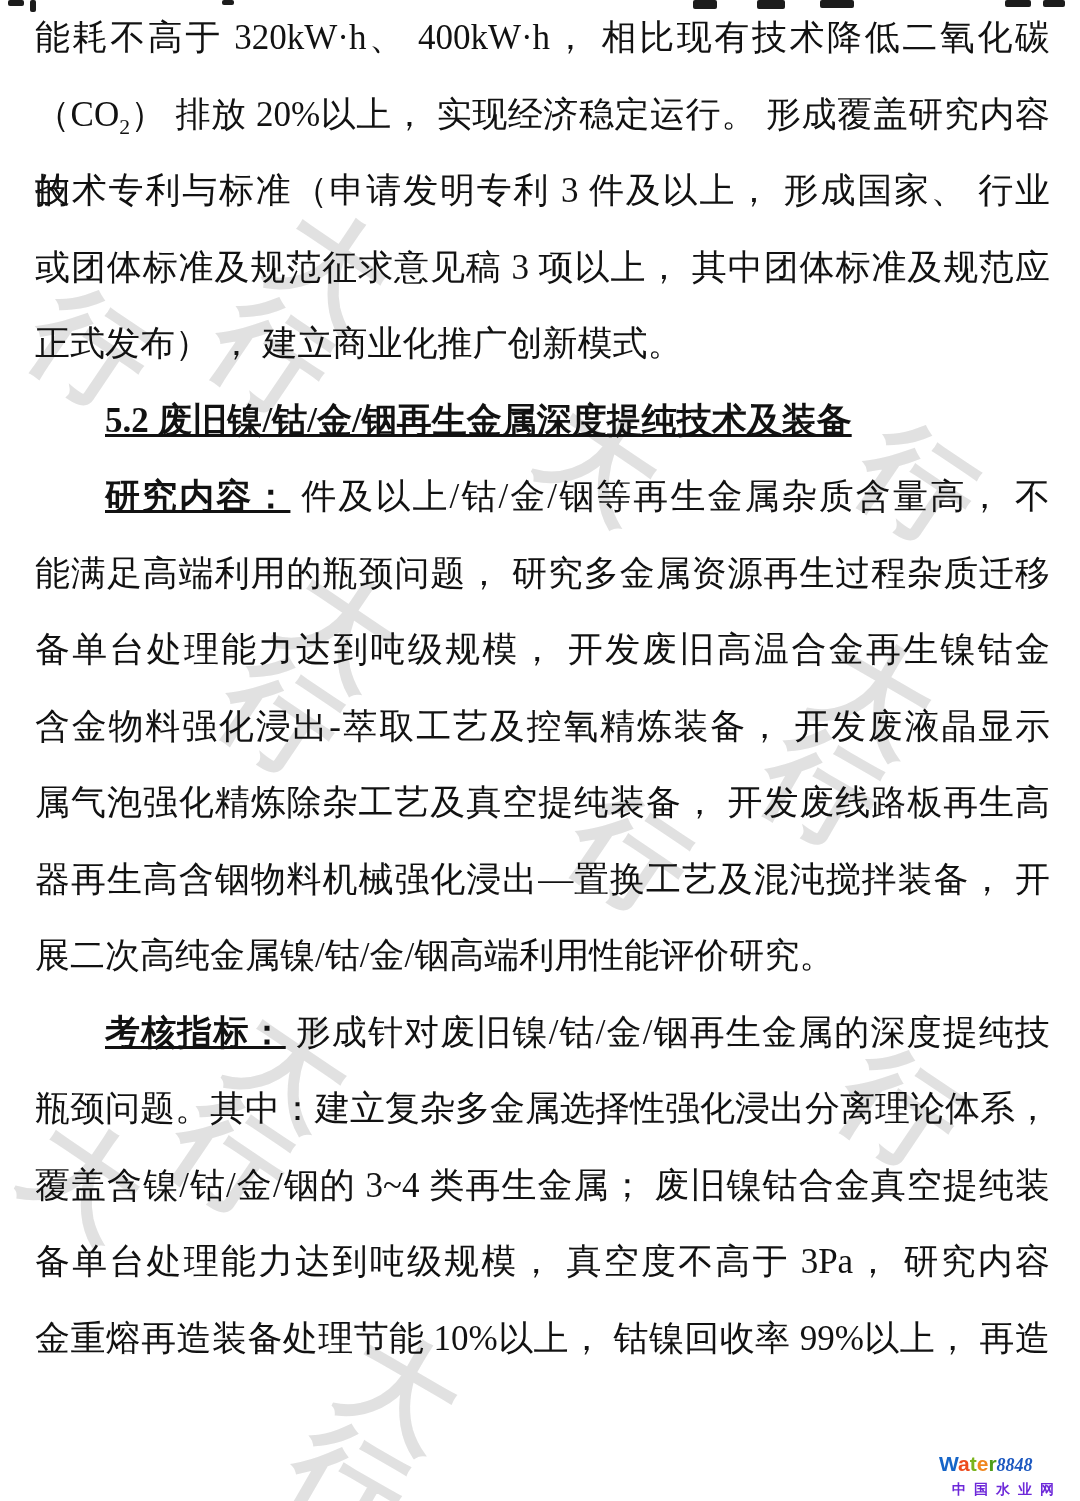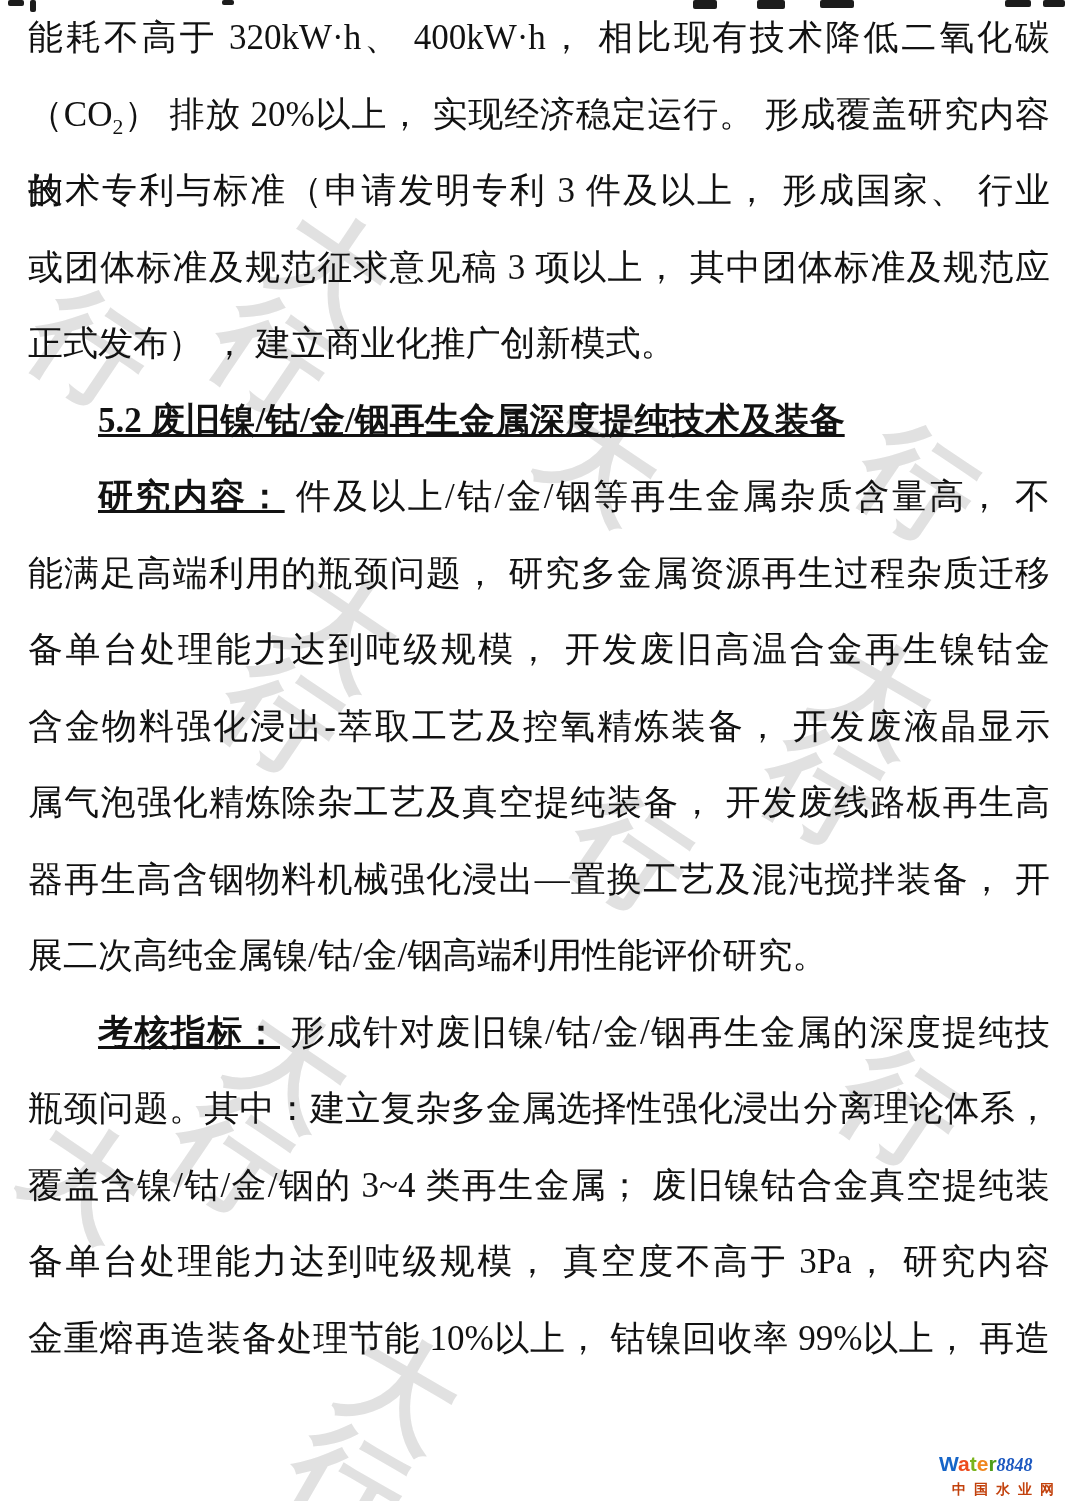--- a/index.html
+++ b/index.html
@@ -25,20 +25,21 @@
     left:28px;top:0;
     width:1022px;
     z-index:1;
   }
   .line{
     height:76.5px;
     line-height:76.5px;
     font-size:35px;
     color:#121212;
     text-align:left;
+    margin-left:7px;
   }
   .line.justify{
     text-align:justify;
     text-align-last:justify;
   }
   .line.indent{text-indent:70px;}
   .line.heading{font-weight:bold;}
   .line sub{font-size:0.62em;line-height:0;}
   .seg-bold{font-weight:bold;text-decoration:underline;}
   
@@ -152,16 +153,16 @@
       <div class="line justify"><span>瓶颈问题。其中：建立复杂多金属选择性强化浸出分离理论体系，</span></div>
       <div class="line justify"><span>覆盖含镍/钴/金/铟的 3~4 类再生金属； 废旧镍钴合金真空提纯装</span></div>
       <div class="line justify"><span>备单台处理能力达到吨级规模， 真空度不高于 3Pa， 研究内容</span></div>
       <div class="line justify"><span>金重熔再造装备处理节能 10%以上， 钴镍回收率 99%以上， 再造</span></div>
     </div>
 
   <div class="logo">
     <div class="logo-top">
       <span id="water-letters"><span style="color: rgb(21, 101, 200);">W</span><span style="color: rgb(237, 75, 30);">a</span><span style="color: rgb(122, 180, 30);">t</span><span style="color: rgb(240, 135, 30);">e</span><span style="color: rgb(79, 158, 25);">r</span></span><span class="logo-num" style="color: rgb(29, 89, 192);">8848</span><span class="logo-com" style="color: rgb(232, 58, 25);">.com</span>
     </div>
-    <div class="logo-sub" style="color: #c2410c;">中国水业网</div>
+    <div class="logo-sub" style="color: #6d28d9;">中国水业网</div>
   </div>
 
 </div>
 
 </body></html>

